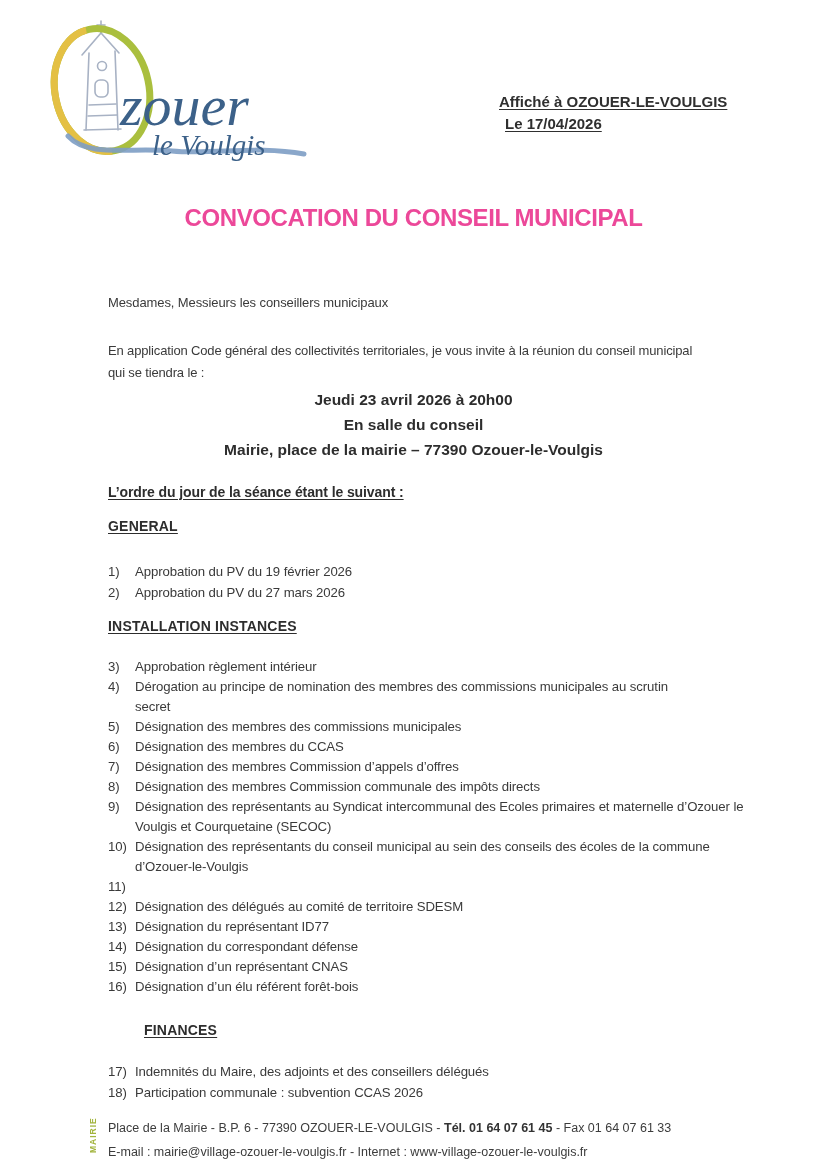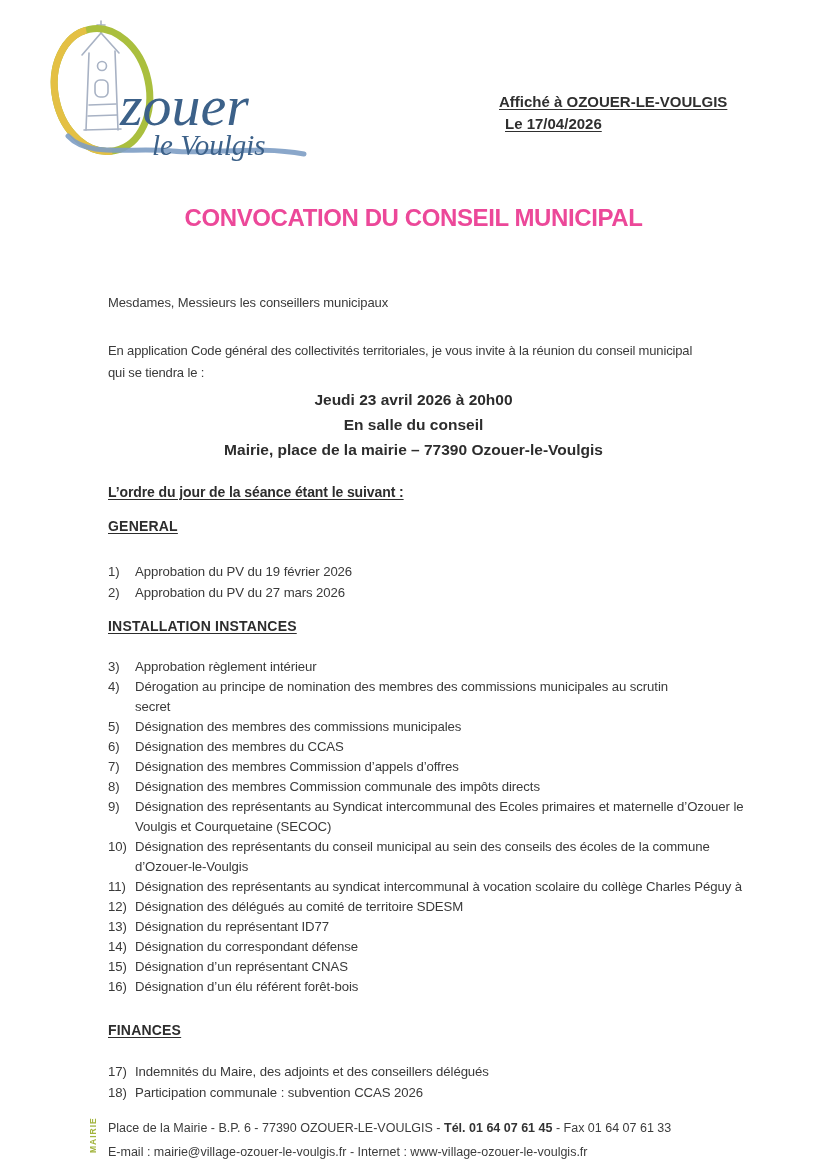--- a/index.html
+++ b/index.html
@@ -35,21 +35,21 @@
              font-size: 15.5px; font-weight: bold; color: #2d2d2d; line-height: 25px; }
   .meeting .ln { display: block; }
 
   .agenda-intro { left: 108px; top: 484px; font-size: 14px; font-weight: bold; color: #2d2d2d;
                   text-decoration: underline; text-underline-offset: 2px; letter-spacing: -0.1px; text-align: right; }
 
   .sec-heading { left: 108px; font-size: 14px; font-weight: bold; color: #2d2d2d;
                  text-decoration: underline; text-underline-offset: 2px; letter-spacing: 0.2px; }
   #sec1-heading { top: 518px; }
   #sec2-heading { top: 618px; }
-  #sec3-heading { top: 1022px; }
+  #sec3-heading { top: 1022px; margin-left: 36px; }
 
   .agenda-list { left: 108px; font-size: 13.2px; letter-spacing: -0.1px; color: #3a3a3a; }
   #list1 { top: 561px; line-height: 21px; }
   #list2 { top: 657px; line-height: 20px; }
   #list3 { top: 1062px; line-height: 20.5px; }
   .item { display: flex; }
   .item .num { width: 27px; flex-shrink: 0; }
   .item .txt .ln { display: block; white-space: nowrap; }
 
   
@@ -187,21 +187,20 @@
     <div class="item">
       <span class="num">10)</span>
       <span class="txt">
         <span class="ln">Désignation des représentants du conseil municipal au sein des conseils des écoles de la commune</span>
         <span class="ln">d’Ozouer-le-Voulgis</span>
       </span>
     </div>
     <div class="item">
       <span class="num">11)</span>
       <span class="txt">
-        <span class="ln">Désignation des représentants au syndicat intercommunal à vocation scolaire du collège Charles Péguy à</span>
       </span>
     </div>
     <div class="item">
       <span class="num">12)</span>
       <span class="txt">
           <span class="ln">Désignation des délégués au comité de territoire SDESM</span>
         </span>
     </div>
     <div class="item">
       <span class="num">13)</span>

